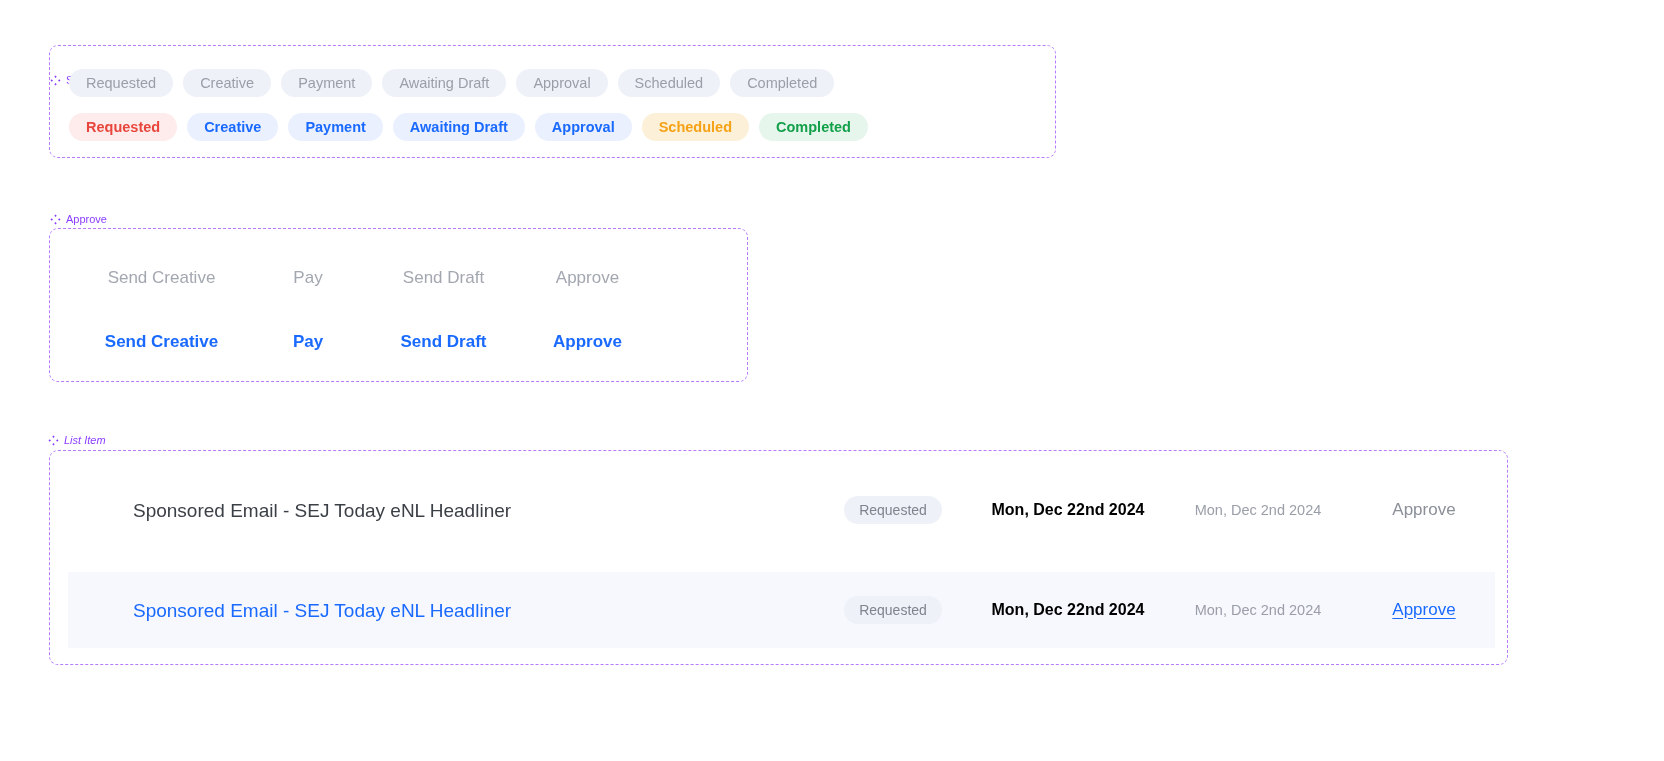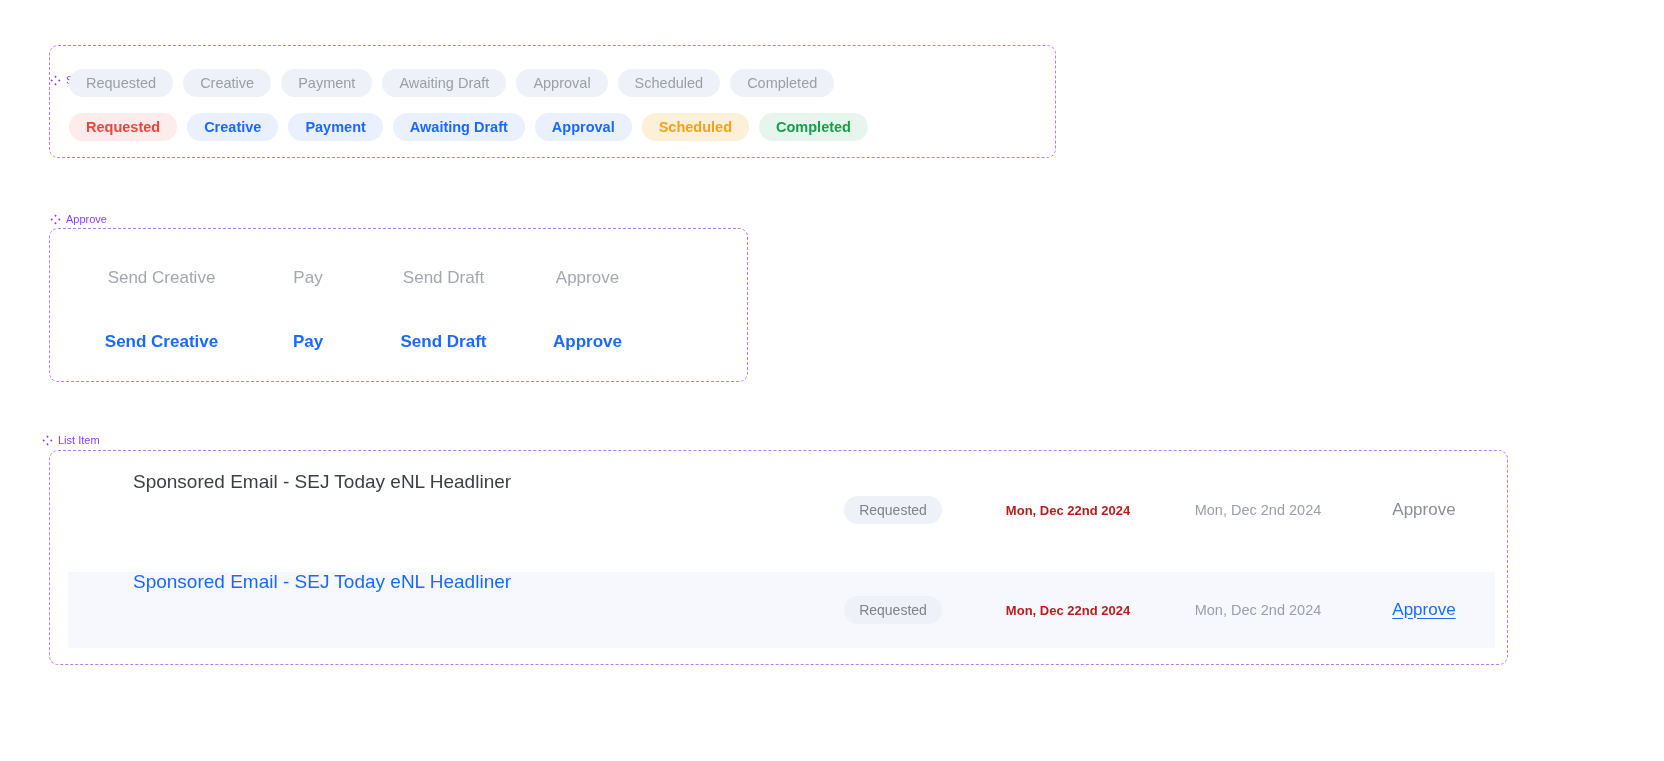--- a/index.html
+++ b/index.html
@@ -67,20 +67,21 @@
     line-height: 1;
     white-space: nowrap;
   }
   .action-cell.muted { color: #a3a7b0; font-weight: 400; }
   .action-cell.link { color: #1a6aff; font-weight: 700; }
 
   
   .list-row {
     position: absolute;
     display: flex;
+    align-items: center;
     height: 76px;
   }
   .list-row.highlight { background: #f7f8fe; }
   .row-title {
     font-size: 19px;
     line-height: 1;
     white-space: nowrap;
   }
   .row-title.plain { color: #3b3f46; font-weight: 400; }
   .row-title.link { color: #1a6aff; font-weight: 400; }
@@ -90,21 +91,21 @@
     justify-content: center;
     height: 28px;
     padding: 0 15px;
     border-radius: 14px;
     background: #eef1f8;
     color: #7f838d;
     font-size: 14px;
     line-height: 1;
     white-space: nowrap;
   }
-  .row-date-warn { color: #b91c1c; font-weight: 700; font-size: 13px; white-space: nowrap; }
+  .row-date-warn { color: #000000; font-weight: 700; font-size: 16px; white-space: nowrap; }
   .row-date-muted { color: #9a9ea8; font-weight: 400; font-size: 14.5px; white-space: nowrap; }
   .row-action { font-size: 17px; white-space: nowrap; }
   .row-action.muted { color: #8b8f98; font-weight: 400; }
   .row-action.link { color: #1a6aff; font-weight: 400; text-decoration: underline; text-underline-offset: 3px; }
 
   .cell { display: flex; align-items: center; }
 </style>
 </head>
 <body>
 
@@ -165,21 +166,21 @@
     <span class="action-cell muted" style="width:125px;">Approve</span>
   </div>
 
   <div class="action-row" style="left:69px; top:333px;">
     <span class="action-cell link" style="width:185px;">Send Creative</span>
     <span class="action-cell link" style="width:108px;">Pay</span>
     <span class="action-cell link" style="width:163px;">Send Draft</span>
     <span class="action-cell link" style="width:125px;">Approve</span>
   </div>
 
-  <div class="frame-label" style="left:42px; top:434px;">
+  <div class="frame-label" style="left:48px; top:434px;font-style:italic;">
     <span>
       <svg class="component-icon" viewBox="0 0 12 12" aria-hidden="true">
         <path d="M6 0.6 L7.3 1.9 L6 3.2 L4.7 1.9 Z" fill="#8b3dff"></path>
         <path d="M6 8.8 L7.3 10.1 L6 11.4 L4.7 10.1 Z" fill="#8b3dff"></path>
         <path d="M1.9 4.7 L3.2 6 L1.9 7.3 L0.6 6 Z" fill="#8b3dff"></path>
         <path d="M10.1 4.7 L11.4 6 L10.1 7.3 L8.8 6 Z" fill="#8b3dff"></path>
       </svg>
     </span>
     <span>List Item</span>
   </div>

